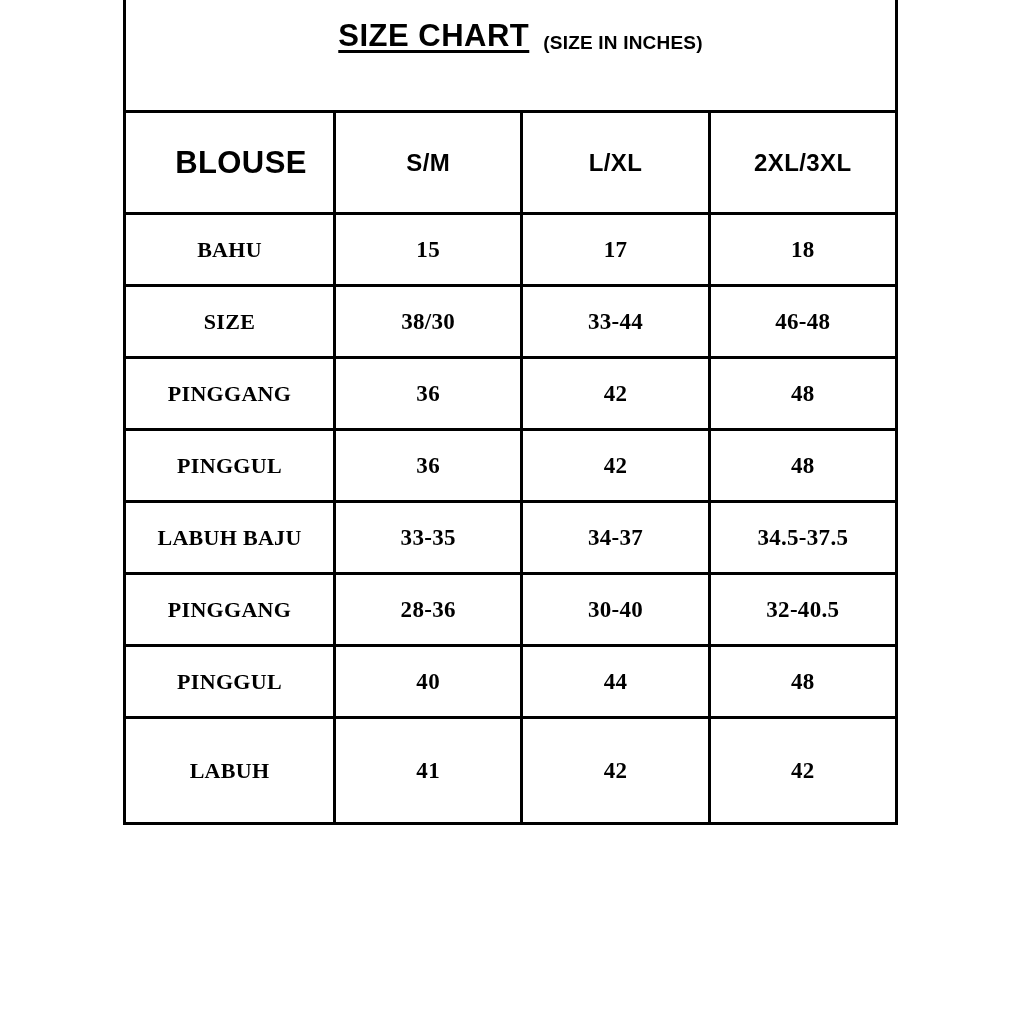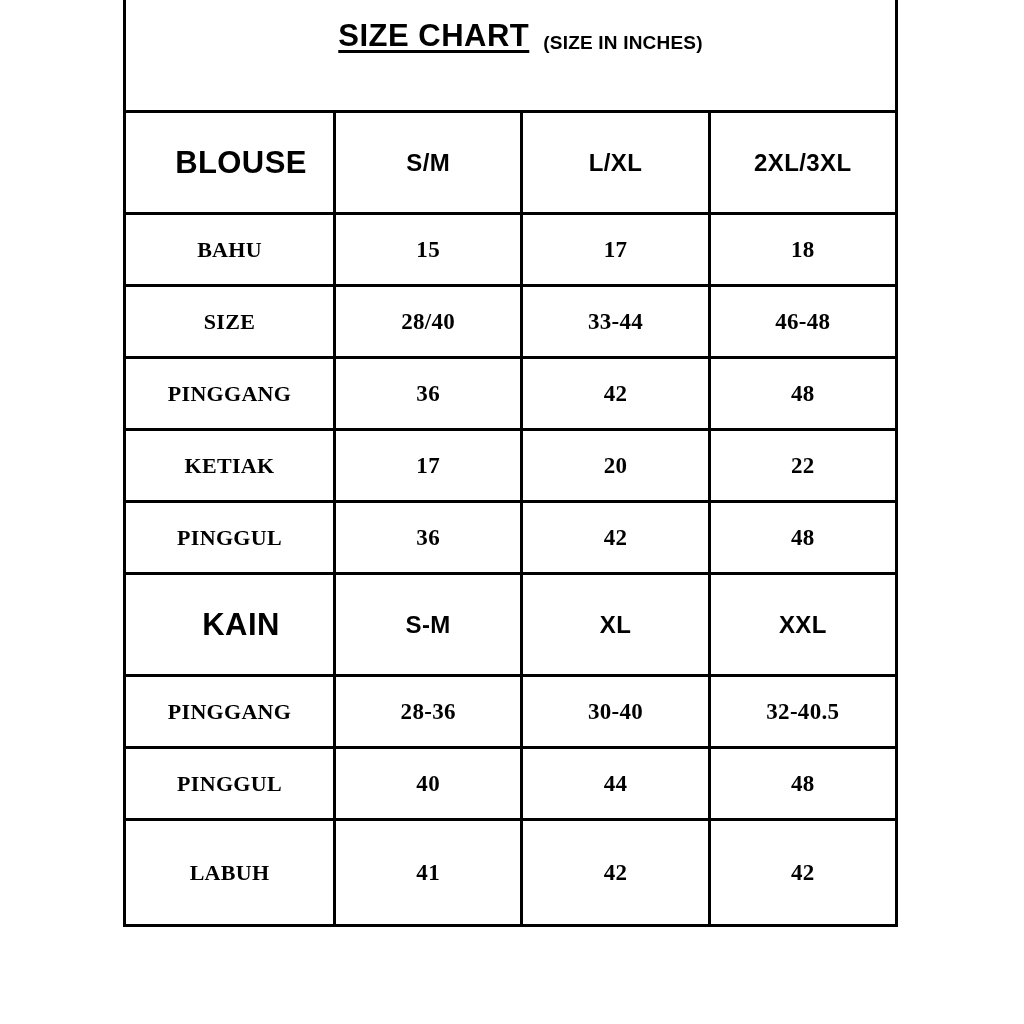--- a/index.html
+++ b/index.html
@@ -141,54 +141,48 @@
 
         <tr class="row-data">
           <td class="label">BAHU</td>
           <td>15</td>
           <td>17</td>
           <td>18</td>
         </tr>
 
         <tr class="row-data">
           <td class="label">SIZE</td>
-          <td>28/40</td>
+          <td>38/30</td>
           <td>33-44</td>
           <td>46-48</td>
         </tr>
 
         <tr class="row-data">
           <td class="label">PINGGANG</td>
           <td>36</td>
           <td>42</td>
           <td>48</td>
         </tr>
 
-        <tr class="row-data">
-          <td class="label">KETIAK</td>
-          <td>17</td>
-          <td>20</td>
-          <td>22</td>
-        </tr>
 
 
         <tr class="row-data">
           <td class="label">PINGGUL</td>
           <td>36</td>
           <td>42</td>
           <td>48</td>
         </tr>
 
-
-        <tr class="row-section">
-          <td class="label">KAIN</td>
-          <td>S-M</td>
-          <td>XL</td>
-          <td>XXL</td>
-        </tr>
+        <tr class="row-data">
+          <td class="label">LABUH BAJU</td>
+          <td>33-35</td>
+          <td>34-37</td>
+          <td>34.5-37.5</td>
+        </tr>
+
 
         <tr class="row-data">
           <td class="label">PINGGANG</td>
           <td>28-36</td>
           <td>30-40</td>
           <td>32-40.5</td>
         </tr>
 
         <tr class="row-data">
           <td class="label">PINGGUL</td>

